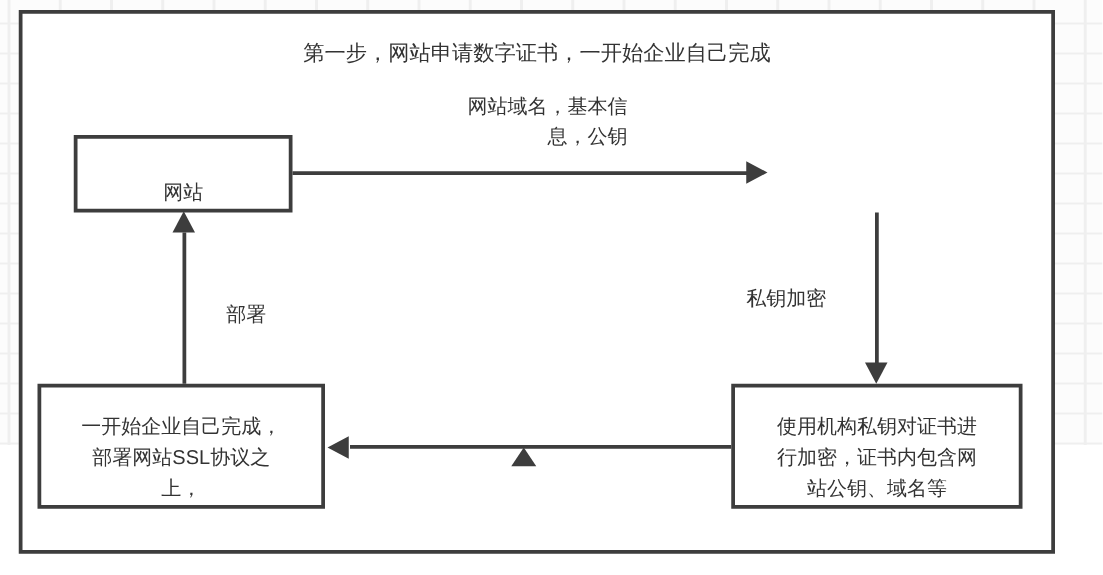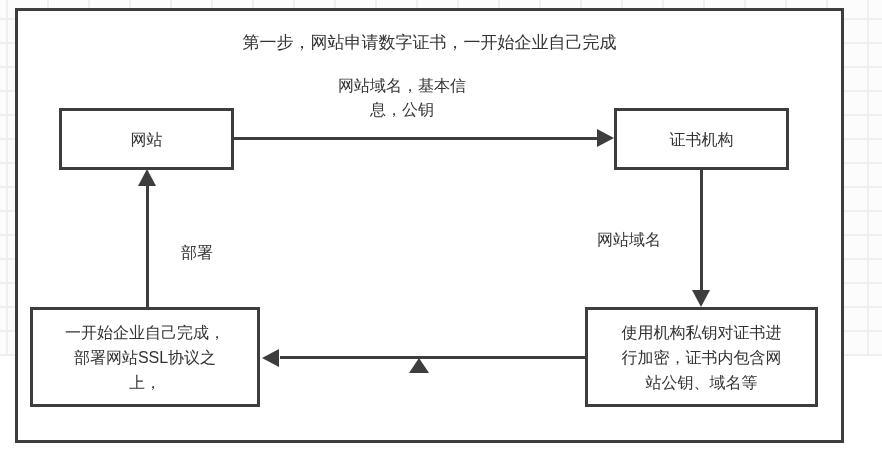--- a/index.html
+++ b/index.html
@@ -24,21 +24,21 @@
     left: 15px; top: 8px;
     width: 829px; height: 435px;
     border: 3px solid #3d3d3d;
     background: #ffffff;
   }
   .node {
     position: absolute;
     border: 3px solid #3d3d3d;
     background: #ffffff;
     display: flex;
-    align-items: center;
+    align-items: flex-end;
     justify-content: center;
     text-align: center;
     font-size: 16px;
     line-height: 25px;
     white-space: pre-line;
   }
   .node-website { left: 59px;  top: 108px; width: 175px; height: 62px; }
   .node-ca      { left: 614px; top: 108px; width: 175px; height: 62px; }
   .node-deploy  { left: 30px;  top: 307px; width: 230px; height: 100px; }
   .node-encrypt { left: 585px; top: 307px; width: 233px; height: 100px; }
@@ -69,63 +69,60 @@
     border-bottom: 15px solid #3d3d3d; }
 
   .lbl {
     position: absolute;
     font-size: 16px;
     color: #333333;
     white-space: pre-line;
     line-height: 24px;
   }
   .lbl-title  { left: 15px; top: 31px; width: 829px; text-align: center; font-size: 17px; white-space: normal; }
-  .lbl-top    { left: 302px; top: 74px; width: 200px; text-align: center; }
+  .lbl-top    { left: 302px; top: 74px; width: 200px; text-align: right; }
   .lbl-request{ left: 347px; top: 167px; }
   .lbl-priv   { left: 597px; top: 228px; }
   .lbl-deploy { left: 181px; top: 241px; }
   .lbl-deliver{ left: 371px; top: 314px; }
 </style>
 </head>
 <body>
 
 <div class="page">
 
   <div class="frame"></div>
 
   <div class="lbl lbl-title">第一步，网站申请数字证书，一开始企业自己完成</div>
 
   <div class="node node-website">
     <span>网站</span>
   </div>
 
-  <div class="node node-ca">
-    <span>证书机构</span>
-  </div>
 
   <div class="node node-encrypt">
     <span>使用机构私钥对证书进
 行加密，证书内包含网
 站公钥、域名等</span>
   </div>
 
   <div class="node node-deploy">
     <span>一开始企业自己完成，
 部署网站SSL协议之
 上，</span>
   </div>
 
   <div class="edge-line h-line line-top"></div>
   <div class="ah ah-right"></div>
   <div class="lbl lbl-top">网站域名，基本信
 息，公钥</div>
 
   <div class="edge-line v-line line-right"></div>
   <div class="ah ah-down"></div>
-  <div class="lbl lbl-priv">网站域名</div>
+  <div class="lbl lbl-priv">私钥加密</div>
 
   <div class="edge-line h-line line-bottom"></div>
   <div class="ah ah-left"></div>
   <div class="ah ah-mid-up"></div>
 
   <div class="edge-line v-line line-left"></div>
   <div class="ah ah-up"></div>
   <div class="lbl lbl-deploy">部署</div>
 
 </div>

